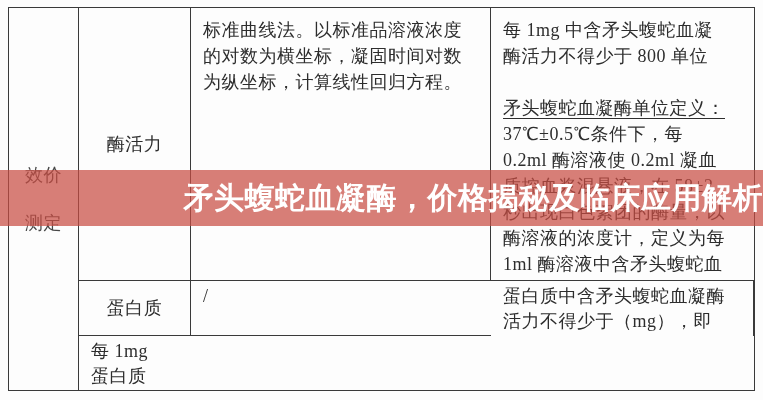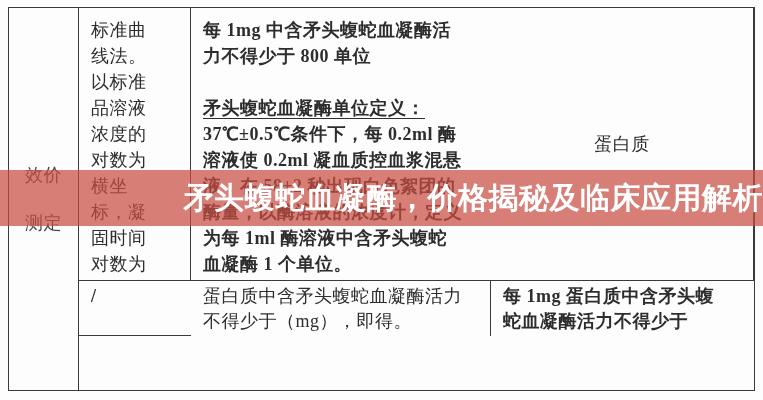--- a/index.html
+++ b/index.html
@@ -26,21 +26,21 @@
     background:#fdfdfd;
     z-index:1;
   }
   .cell{
     box-sizing:border-box;
     border-right:1.5px solid var(--border-c);
     border-bottom:1.5px solid var(--border-c);
     font-size:18px;line-height:26px;letter-spacing:0.5px;
     overflow:hidden;
   }
-  .cell.lastcol{border-right:none;font-weight:bold;}
+  .cell.lastcol{border-right:none;}
   .cell.lastrow{border-bottom:none;}
   .section{
     grid-column:1;grid-row:1 / 4;
     border-bottom:none;
     display:flex;flex-direction:column;align-items:center;justify-content:center;
     gap:22px;color:#474747;
   }
   .rowlabel{
     display:flex;align-items:center;justify-content:center;
   }
@@ -67,20 +67,21 @@
 </head>
 <body>
 
 <div class="tbl">
 
   <div class="cell section">
     <div>效价</div>
     <div>测定</div>
   </div>
 
+  <div class="cell rowlabel">酶活力</div>
   <div class="cell method">标准曲线法。以标准品溶液浓度的对数为横坐标，凝固时间对数为纵坐标，计算线性回归方程。</div>
   <div class="cell specs lastcol">
     <p class="intro">每 1mg 中含矛头蝮蛇血凝酶活力不得少于 800 单位</p>
     <p class="underline">矛头蝮蛇血凝酶单位定义：</p>
     <p>37℃±0.5℃条件下，每 0.2ml 酶溶液使 0.2ml 凝血质控血浆混悬液，在 58±2 秒出现白色絮团的酶量，以酶溶液的浓度计，定义为每 1ml 酶溶液中含矛头蝮蛇血凝酶 1 个单位。</p>
   </div>
 
   <div class="cell rowlabel">蛋白质</div>
   <div class="cell specs rowslim lastcol">/</div>
 

